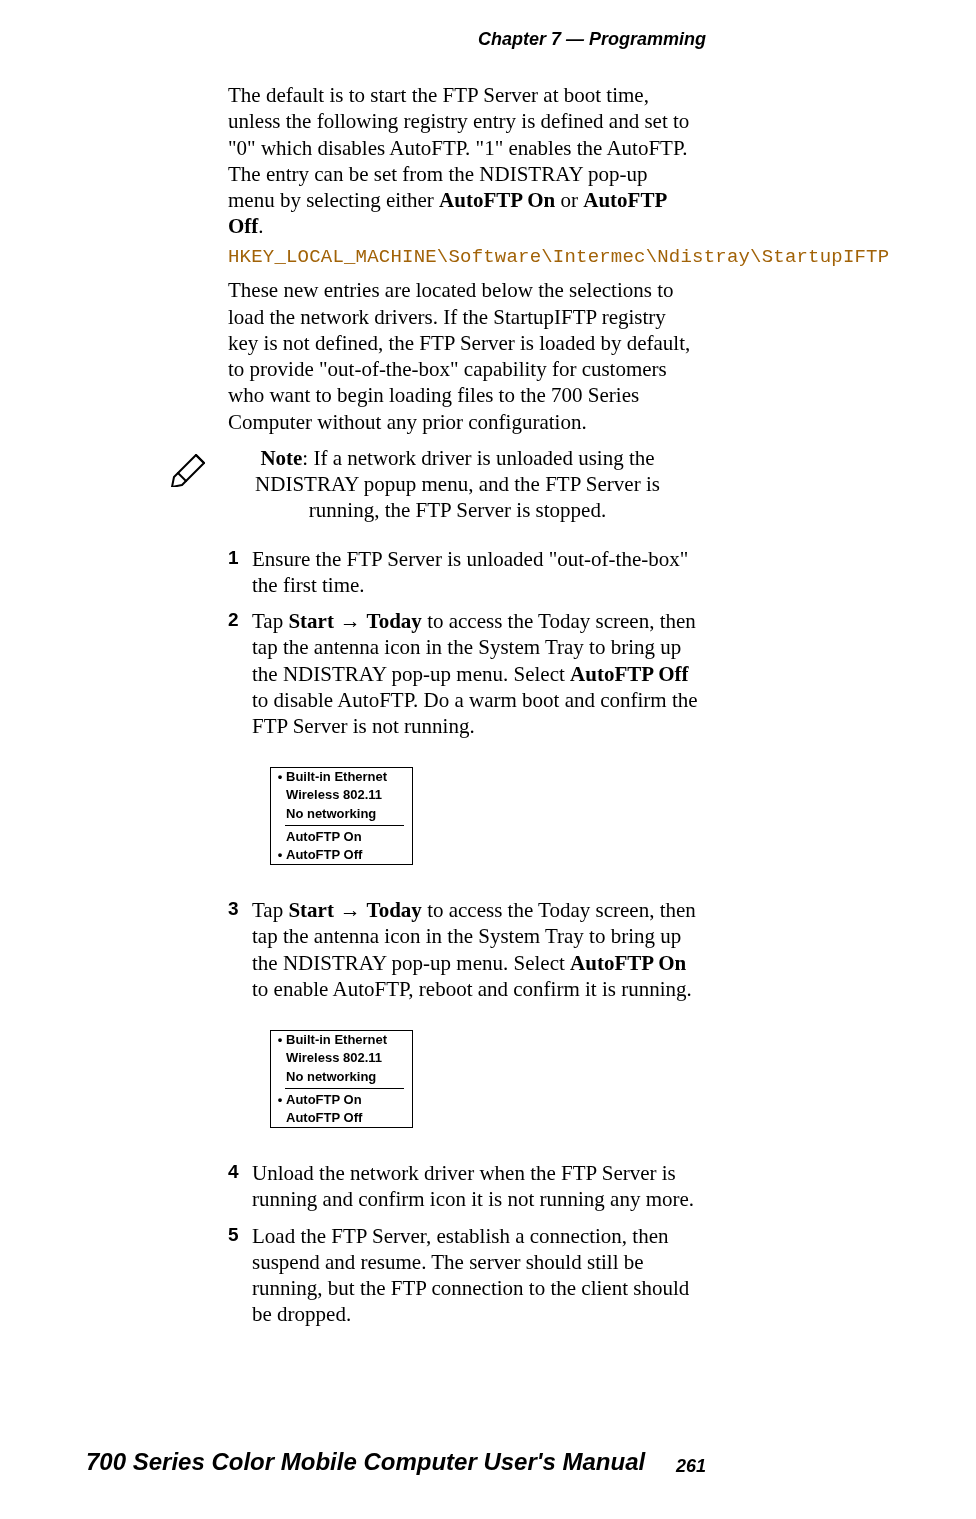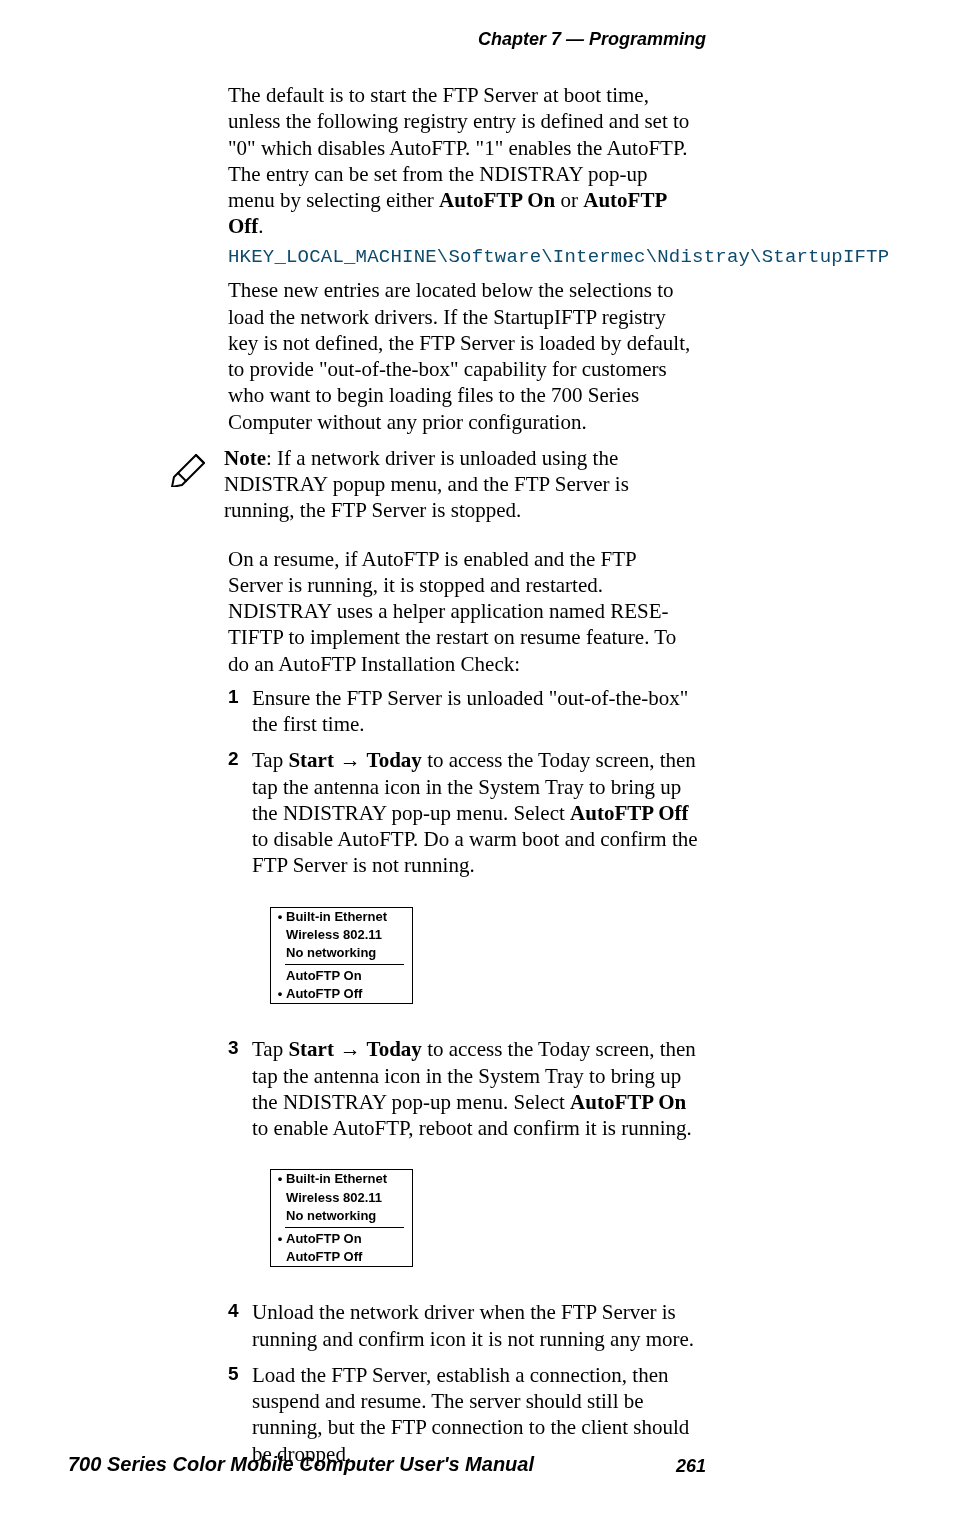--- a/index.html
+++ b/index.html
@@ -25,25 +25,25 @@
     top: 28px;
     right: 82px;
     font-family: "Myriad Pro", "Helvetica", Arial, sans-serif;
     font-weight: bold;
     font-style: italic;
     font-size: 18px;
   }
   .footer-left {
     position: absolute;
     bottom: 42px;
-    left: 68px;
+    left: 86px;
     font-family: "Myriad Pro", "Helvetica", Arial, sans-serif;
     font-weight: bold;
     font-style: italic;
-    font-size: 20px;
+    font-size: 24px;
   }
   .footer-right {
     position: absolute;
     bottom: 42px;
     right: 82px;
     font-family: Liberation Sans, sans-serif;
     font-weight: bold;
     font-style: italic;
     font-size: 18px;
   }
@@ -51,28 +51,29 @@
     position: absolute;
     left: 228px;
     right: 82px;
     top: 82px;
   }
   p { margin: 0 15px 6px 0; }
   .para { margin-bottom: 4px; }
   .code {
     font-family: "Courier New", monospace;
     font-size: 19px;
-    color: #0c4a6e;
+    color: #a16207;
     margin: 6px 0 8px 0;
     letter-spacing: 0.2px;
   }
   .note-row {
     display: flex;
     align-items: flex-start;
     margin: 10px 0 16px 0;
+    text-align: center;
   }
   .note-icon {
     width: 58px;
     flex: 0 0 58px;
     margin-left: -62px;
     padding-top: 2px;
   }
   .note-icon svg { display: block; }
   .numlist { list-style: none; padding: 0; margin: 8px 0 0 0; }
   .numlist li { position: relative; padding-left: 24px; margin-bottom: 10px; }
@@ -142,21 +143,20 @@
             <path d="M30 8 L38 16"></path>
             <path d="M6 40 L2 44" stroke-width="1.5"></path>
           </g>
         </svg>
       </div>
       <p>
         <span class="b">Note</span><span>: If a network driver is unloaded using the NDISTRAY popup menu, and the FTP Server is running, the FTP Server is stopped.</span>
       </p>
     </div>
 
-    <p class="para">On a resume, if AutoFTP is enabled and the FTP Server is running, it is stopped and restarted. NDISTRAY uses a helper application named RESE-TIFTP to implement the restart on resume feature. To do an AutoFTP Installation Check:</p>
 
     <ol class="numlist">
       <li>
         <span class="num">1</span>
         <span>Ensure the FTP Server is unloaded "out-of-the-box" the first time.</span>
       </li>
       <li>
         <span class="num">2</span>
         <span>Tap </span><span class="b">Start</span><span class="arrow"> → </span><span class="b">Today</span><span> to access the Today screen, then tap the antenna icon in the System Tray to bring up the NDISTRAY pop-up menu. Select </span><span class="b">AutoFTP Off</span><span> to disable AutoFTP. Do a warm boot and confirm the FTP Server is not running.</span>
 

